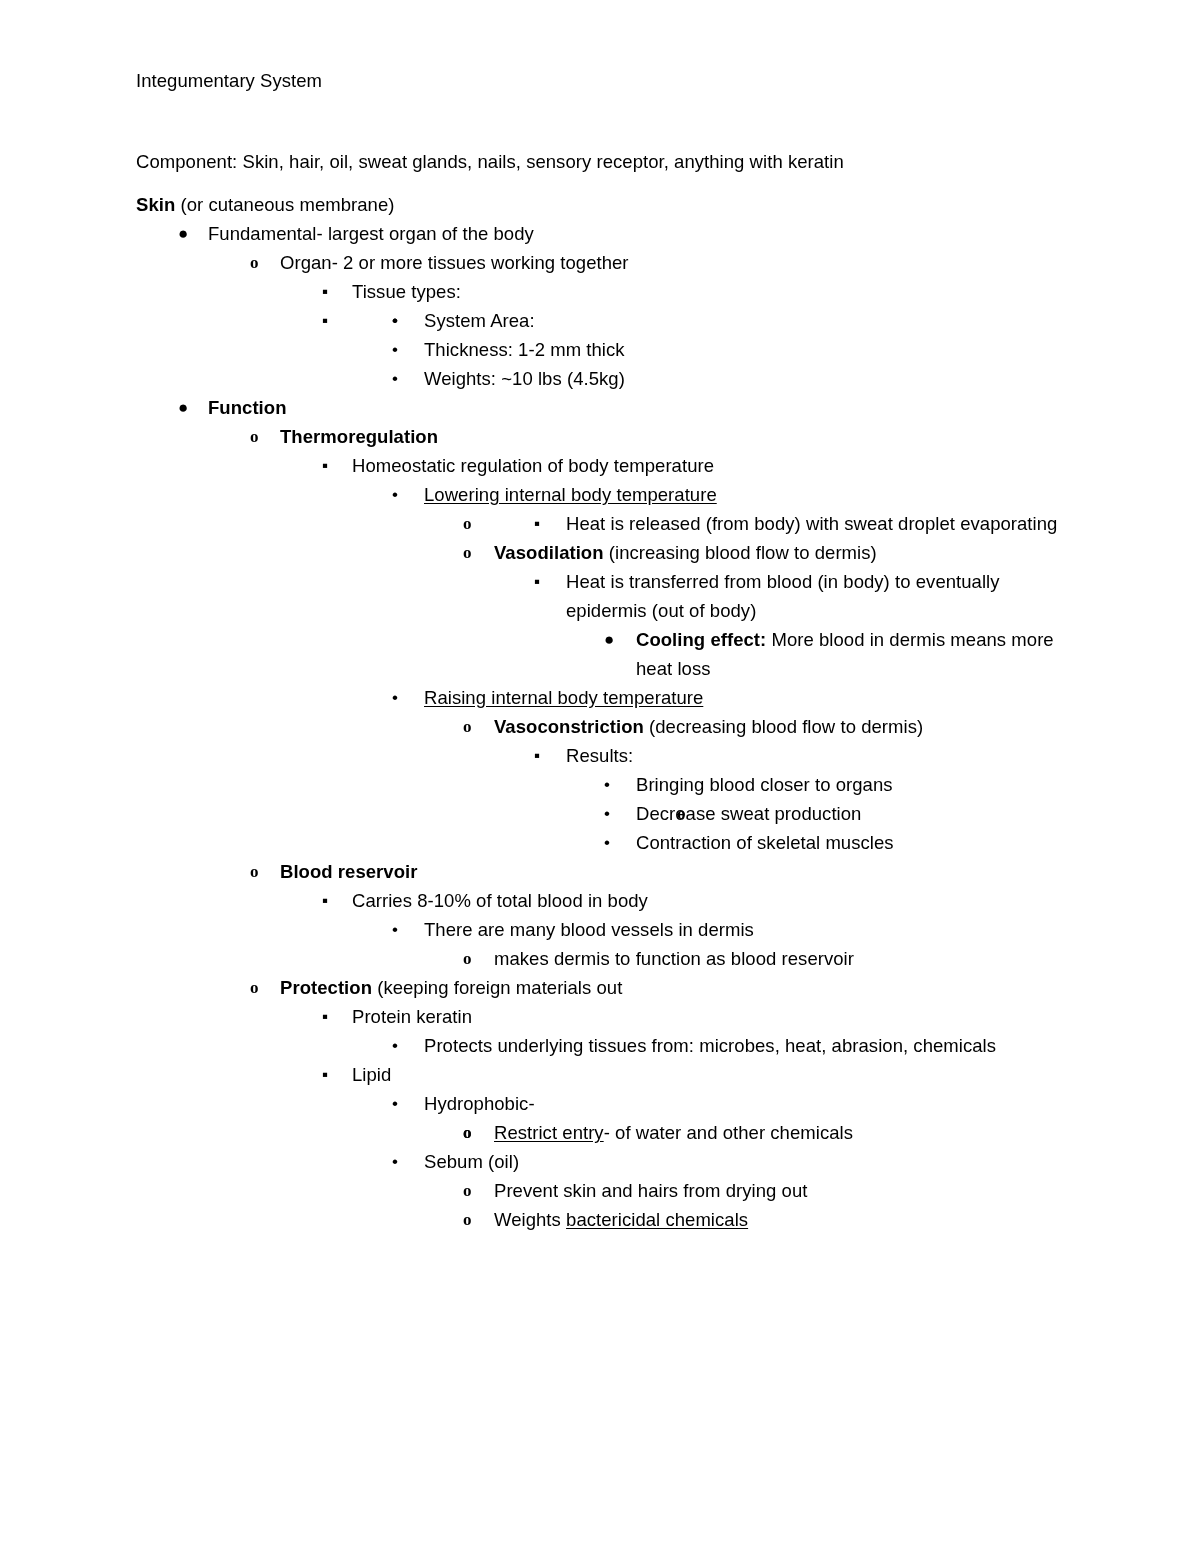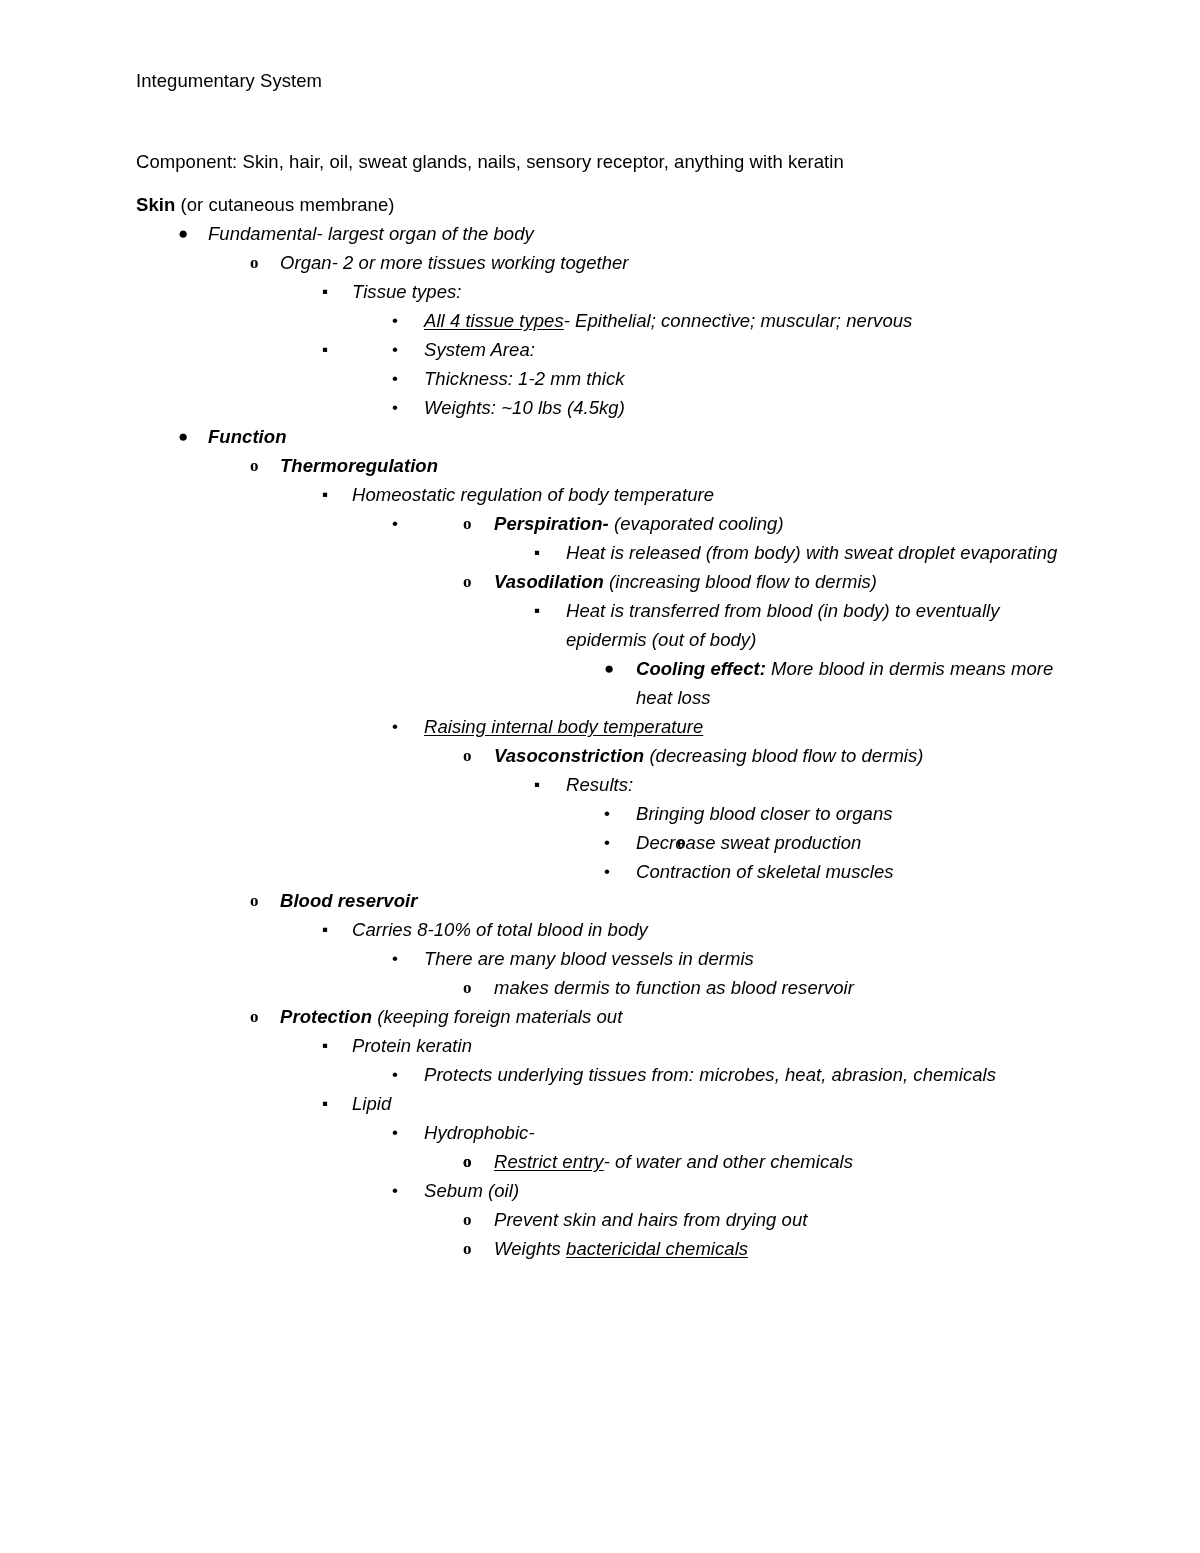--- a/index.html
+++ b/index.html
@@ -44,21 +44,21 @@
     letter-spacing: 0.05px;
   }
   .li .bul {
     position: absolute;
     top: 0;
     width: 22px;
     text-align: left;
     font-size: 17px;
     line-height: 29px;
   }
-  .li .txt { display: block; font-style: italic; }
+  .li .txt { display: block; }
 
   
   .lv1 .bul { left: 42px; }   .lv1 .txt { margin-left: 72px; }
   .lv2 .bul { left: 114px; }  .lv2 .txt { margin-left: 144px; }
   .lv3 .bul { left: 186px; }  .lv3 .txt { margin-left: 216px; }
   .lv4 .bul { left: 256px; }  .lv4 .txt { margin-left: 288px; }
   .lv5 .bul { left: 327px; }  .lv5 .txt { margin-left: 358px; }
   .lv6 .bul { left: 398px; }  .lv6 .txt { margin-left: 430px; }
   .lv7 .bul { left: 468px; }  .lv7 .txt { margin-left: 500px; }
   .lv8 .bul { left: 541px; }  .lv8 .txt { margin-left: 573px; }
@@ -99,21 +99,20 @@
         <div class="li lv2">
           <span class="bul g-circle">o</span>
           <span class="txt"><span>Organ- 2 or more tissues working together</span></span>
         </div>
         <div class="li lv3">
           <span class="bul g-square">▪</span>
           <span class="txt"><span>Tissue types:</span></span>
         </div>
         <div class="li lv4">
           <span class="bul g-dot">•</span>
-          <span class="txt"><u>All 4 tissue types</u><span>- Epithelial; connective; muscular; nervous</span></span>
         </div>
         <div class="li lv3">
           <span class="bul g-square">▪</span>
         </div>
         <div class="li lv4">
           <span class="bul g-dot">•</span>
           <span class="txt"><span>System Area:</span></span>
         </div>
         <div class="li lv4">
           <span class="bul g-dot">•</span>
@@ -130,24 +129,24 @@
         <div class="li lv2">
           <span class="bul g-circle">o</span>
           <span class="txt"><b>Thermoregulation</b></span>
         </div>
         <div class="li lv3">
           <span class="bul g-square">▪</span>
           <span class="txt"><span>Homeostatic regulation of body temperature</span></span>
         </div>
         <div class="li lv4">
           <span class="bul g-dot">•</span>
-        </div>
-        <div class="li lv5">
-          <span class="bul g-circle">o</span>
-          <span class="txt"><b>Perspiration-</b><span> (evaporated cooling)</span></span>
+          <span class="txt"><u>Lowering internal body temperature</u></span>
+        </div>
+        <div class="li lv5">
+          <span class="bul g-circle">o</span>
         </div>
         <div class="li lv6">
           <span class="bul g-square">▪</span>
           <span class="txt w-narrow"><span>Heat is released (from body) with sweat droplet evaporating</span></span>
         </div>
         <div class="li lv5">
           <span class="bul g-circle">o</span>
           <span class="txt"><b>Vasodilation</b><span> (increasing blood flow to dermis)</span></span>
         </div>
         <div class="li lv6">

